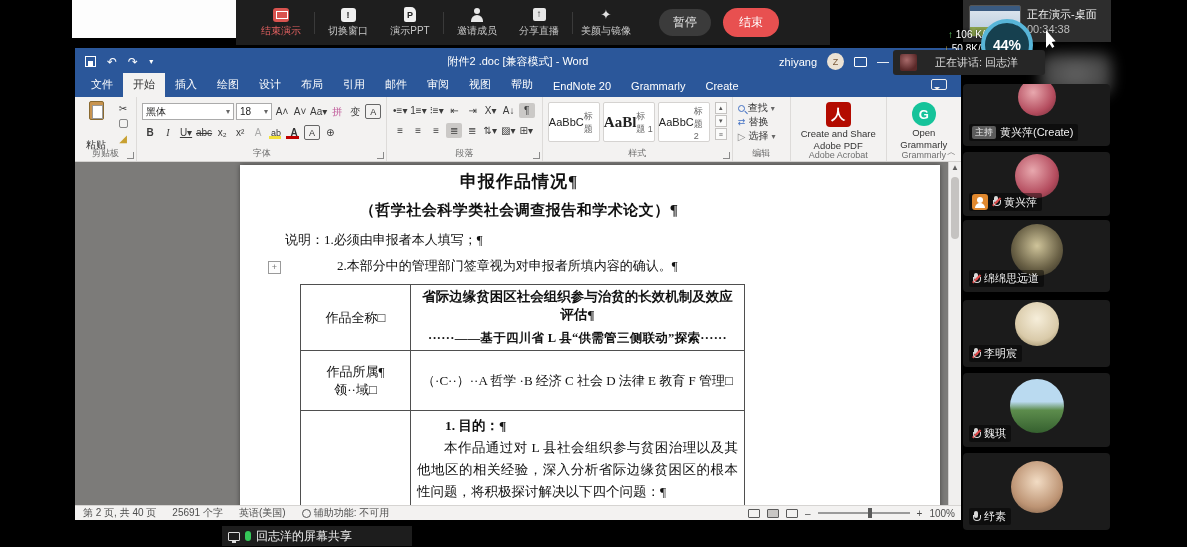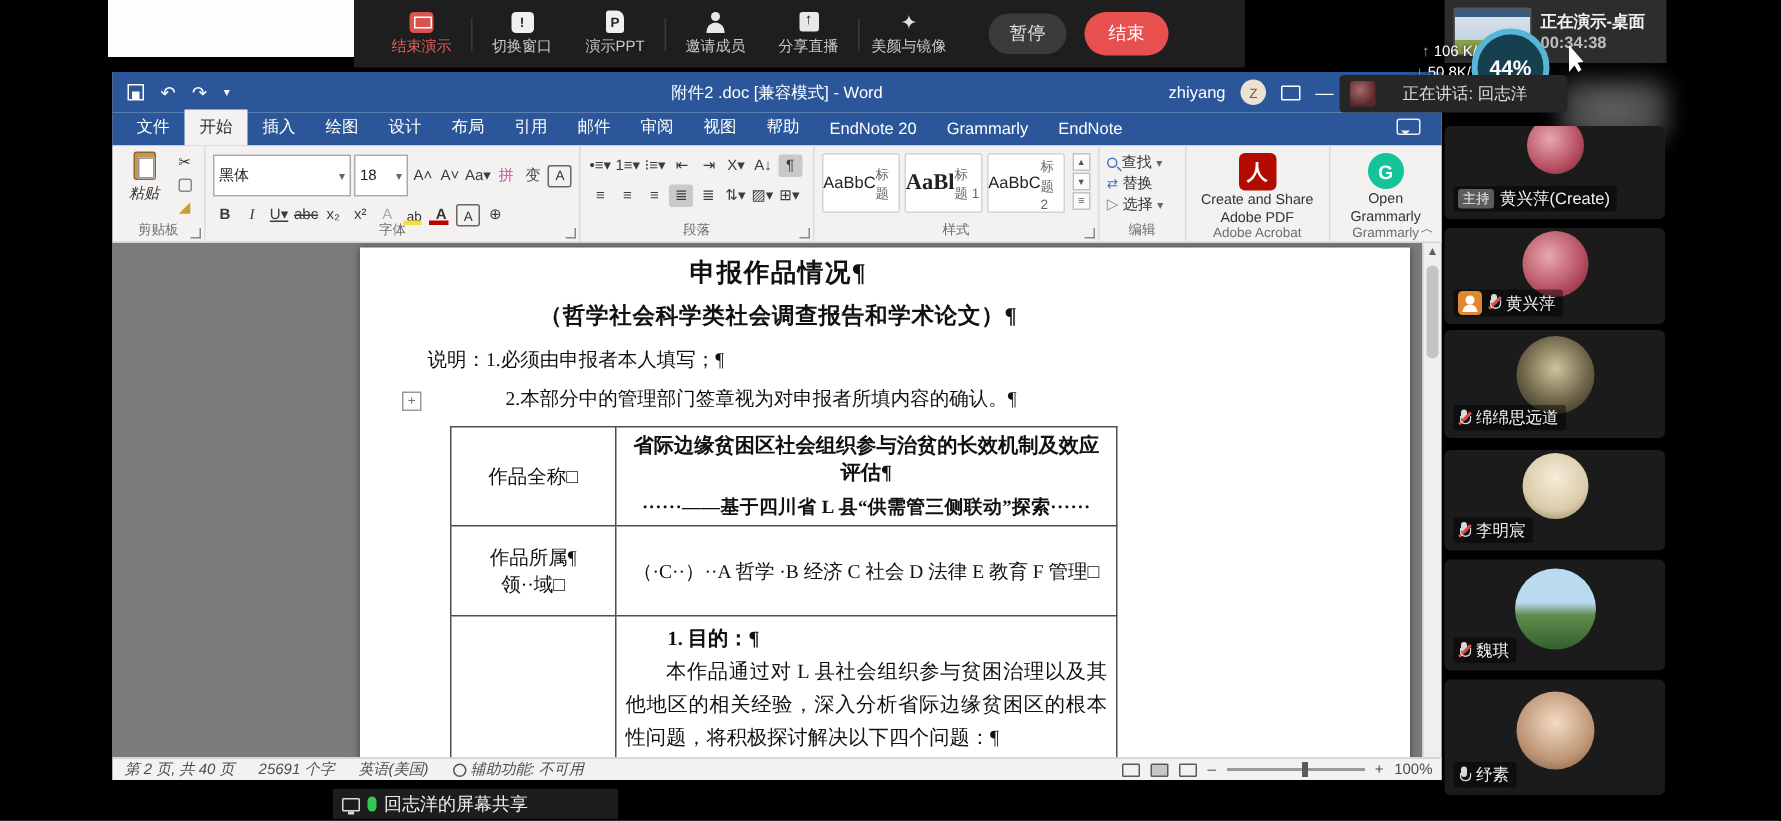--- a/index.html
+++ b/index.html
@@ -23,21 +23,21 @@
   .ico-person::before { content:""; position:absolute; left:4px; top:0; width:6px; height:6px; border-radius:50%; background:#e8e8e8; }
   .ico-person::after { content:""; position:absolute; left:1px; top:7px; width:12px; height:7px; border-radius:6px 6px 0 0; background:#e8e8e8; }
   .ico-share { background:#e8e8e8; border-radius:2px; width:13px; height:13px; color:#1e1e1e; font-weight:bold; font-size:10px; line-height:12px; text-align:center; }
   .ico-sparkle { color:#e0e0e0; font-size:13px; }
   .meet-sep { width:1px; height:22px; background:#3a3a3a; margin:0 2px; }
   .pill { border-radius:15px; font-size:12px; display:flex; align-items:center; justify-content:center; cursor:pointer; }
   .pill-pause { width:52px; height:27px; background:#3b3b3b; color:#e3e3e3; margin-left:22px; }
   .pill-end { width:56px; height:29px; background:#e85050; color:#fff; margin-left:12px; }
 
   
-  .presenter { left:963px; top:0; width:148px; height:42px; background:#2d2d2d; display:flex; align-items:center; padding:4px 6px; gap:6px;font-weight:bold; }
+  .presenter { left:963px; top:0; width:148px; height:42px; background:#2d2d2d; display:flex; align-items:center; padding:4px 6px; gap:6px; }
   .pr-thumb { width:52px; height:32px; border-radius:2px; background:linear-gradient(180deg,#3a5a80 18%, #d8e2ec 18%, #c2d2e2 70%, #8aa24e 70%); border:1px solid #555; }
   .pr-col { display:flex; flex-direction:column; gap:1px; }
   .pr-status { font-size:11px; color:#f2f2f2; white-space:nowrap; }
   .pr-timer { font-size:11px; color:#bdbdbd; }
   .net { color:#fff; font-size:10px; text-shadow:0 0 3px #000; white-space:nowrap; z-index:6; }
   .net .up { color:#5fcf63; } .net .dn { color:#eccb4e; }
   .meter { left:981px; top:19px; width:52px; height:52px; border-radius:50%; background:#16404f; border:4px solid #57b5d8; display:flex; align-items:center; justify-content:center; color:#fff; font-weight:bold; font-size:14px; z-index:7; }
   .cursor { left:1046px; top:30px; width:13px; height:18px; background:#fff; clip-path:polygon(0 0,0 100%,28% 76%,48% 100%,64% 92%,44% 66%,74% 62%); filter:drop-shadow(0 0 1px #000); z-index:9; }
   .speak-toast { left:893px; top:50px; width:152px; height:25px; background:#262626; border-radius:3px; display:flex; align-items:center; gap:18px; padding:0 7px; z-index:8; }
   .speak-av { width:17px; height:17px; border-radius:2px; background:radial-gradient(circle at 40% 35%, #a86a6a, #5a2828 70%); }
@@ -69,23 +69,23 @@
   .grp { position:relative; border-right:1px solid #ddDBd9; padding:4px 5px 13px; height:100%; }
   .grp-label { position:absolute; bottom:1px; left:0; right:0; text-align:center; font-size:9px; color:#6e6e6e; white-space:nowrap; }
   .dl { position:absolute; right:2px; bottom:2px; width:7px; height:7px; border-right:1.4px solid #8a8a8a; border-bottom:1.4px solid #8a8a8a; }
   .rbtn { display:inline-flex; align-items:center; justify-content:center; min-width:16px; height:15px; font-size:10px; color:#3b3b3b; border-radius:2px; cursor:pointer; }
   .rbtn.pressed { background:#cbc9c7; }
   .rrow { display:flex; align-items:center; gap:2px; margin-top:2px; }
 
   .paste-big { display:flex; flex-direction:column; align-items:center; width:34px; cursor:pointer; }
   .clipb { width:15px; height:19px; background:#c89450; border:1px solid #8a6a30; border-radius:2px; position:relative; }
   .clipb::after { content:""; position:absolute; left:2px; top:3px; width:9px; height:12px; background:#fff; border:1px solid #999; }
-  .paste-lbl { font-size:10px; color:#333; margin-top:2px;font-style:italic; }
+  .paste-lbl { font-size:10px; color:#333; margin-top:18px; }
   .clip-minis { display:flex; flex-direction:column; gap:1px; margin-left:3px; }
-  .combo { background:#fff; border:1px solid #ababab; height:28px; display:flex; align-items:center; justify-content:space-between; font-size:10px; color:#222; padding:0 3px; }
+  .combo { background:#fff; border:1px solid #ababab; height:17px; display:flex; align-items:center; justify-content:space-between; font-size:10px; color:#222; padding:0 3px; }
   .car { color:#666; font-size:8px; }
   .hl-ico { width:14px; height:13px; position:relative; font-size:9px; color:#333; text-align:center; }
   .hl-ico::after { content:""; position:absolute; left:1px; bottom:0; width:12px; height:3px; background:#f3e13a; }
   .fc-ico { width:13px; height:13px; position:relative; font-size:10px; font-weight:bold; color:#333; text-align:center; }
   .fc-ico::after { content:""; position:absolute; left:0; bottom:0; width:13px; height:3px; background:#c00000; }
   .boxA { border:1px solid #666; font-size:9px; padding:0 1px; color:#333; }
 
   .style-card { width:52px; height:40px; background:#fff; border:1px solid #d5d3d1; border-radius:2px; display:flex; flex-direction:row; align-items:center; justify-content:center; cursor:pointer; }
   .sc-sample { font-size:11px; color:#222; line-height:1.1; }
   .sc-sample.h1 { font-family:"Liberation Serif",serif; font-weight:bold; font-size:15px; }
@@ -122,21 +122,21 @@
   .r2v { text-align:center; font-size:13px; }
   .r3 td { vertical-align:top; }
   .p-goal { font-weight:bold; font-size:13.5px; margin:4px 0 2px 28px; }
   .p-body { font-size:13.5px; line-height:1.62; text-align:justify; }
   .ind2 { text-indent:2em; }
   .ind1 { text-indent:1em; }
   .move-handle { position:absolute; left:28px; top:96px; width:13px; height:13px; border:1px solid #9a9a9a; background:#fdfdfd; color:#777; font-size:9px; line-height:11px; text-align:center; }
 
   
   .statusbar { position:absolute; left:0; bottom:0; right:0; height:15px; background:#f3f2f1; border-top:1px solid #d6d4d2; display:flex; align-items:center; font-size:10px; color:#4d4d4d; }
-  .sb-left { display:flex; gap:16px; padding-left:8px; align-items:center;font-style:italic; }
+  .sb-left { display:flex; gap:16px; padding-left:8px; align-items:center; }
   .sb-right { margin-left:auto; display:flex; align-items:center; gap:7px; padding-right:6px; }
   .sb-acc { display:flex; align-items:center; gap:3px; }
   .acc-ico { width:9px; height:9px; border:1.2px solid #555; border-radius:50%; position:relative; }
   .view-ico { width:12px; height:9px; border:1.2px solid #5a5a5a; border-radius:1px; }
   .view-ico.pressed { background:#c8c6c4; }
   .zoom-track { width:92px; height:2px; background:#9a9a9a; position:relative; }
   .zoom-thumb { position:absolute; left:55%; top:-4px; width:4px; height:10px; background:#5a5a5a; }
 
   
   .tile { left:963px; width:147px; background:#1b1b1b; border-radius:4px; overflow:hidden; }
@@ -265,21 +265,21 @@
       <span class="tab">绘图</span>
       <span class="tab">设计</span>
       <span class="tab">布局</span>
       <span class="tab">引用</span>
       <span class="tab">邮件</span>
       <span class="tab">审阅</span>
       <span class="tab">视图</span>
       <span class="tab">帮助</span>
       <span class="tab">EndNote 20</span>
       <span class="tab">Grammarly</span>
-      <span class="tab">EndNote</span>
+      <span class="tab">Create</span>
     </div>
     <span class="ico-comment"></span>
 
     <div class="ribbon">
 
       <div class="grp" style="width:62px;">
         <div style="display:flex;">
           <div class="paste-big">
             <span class="clipb"></span>
             <span class="paste-lbl">粘贴</span>

